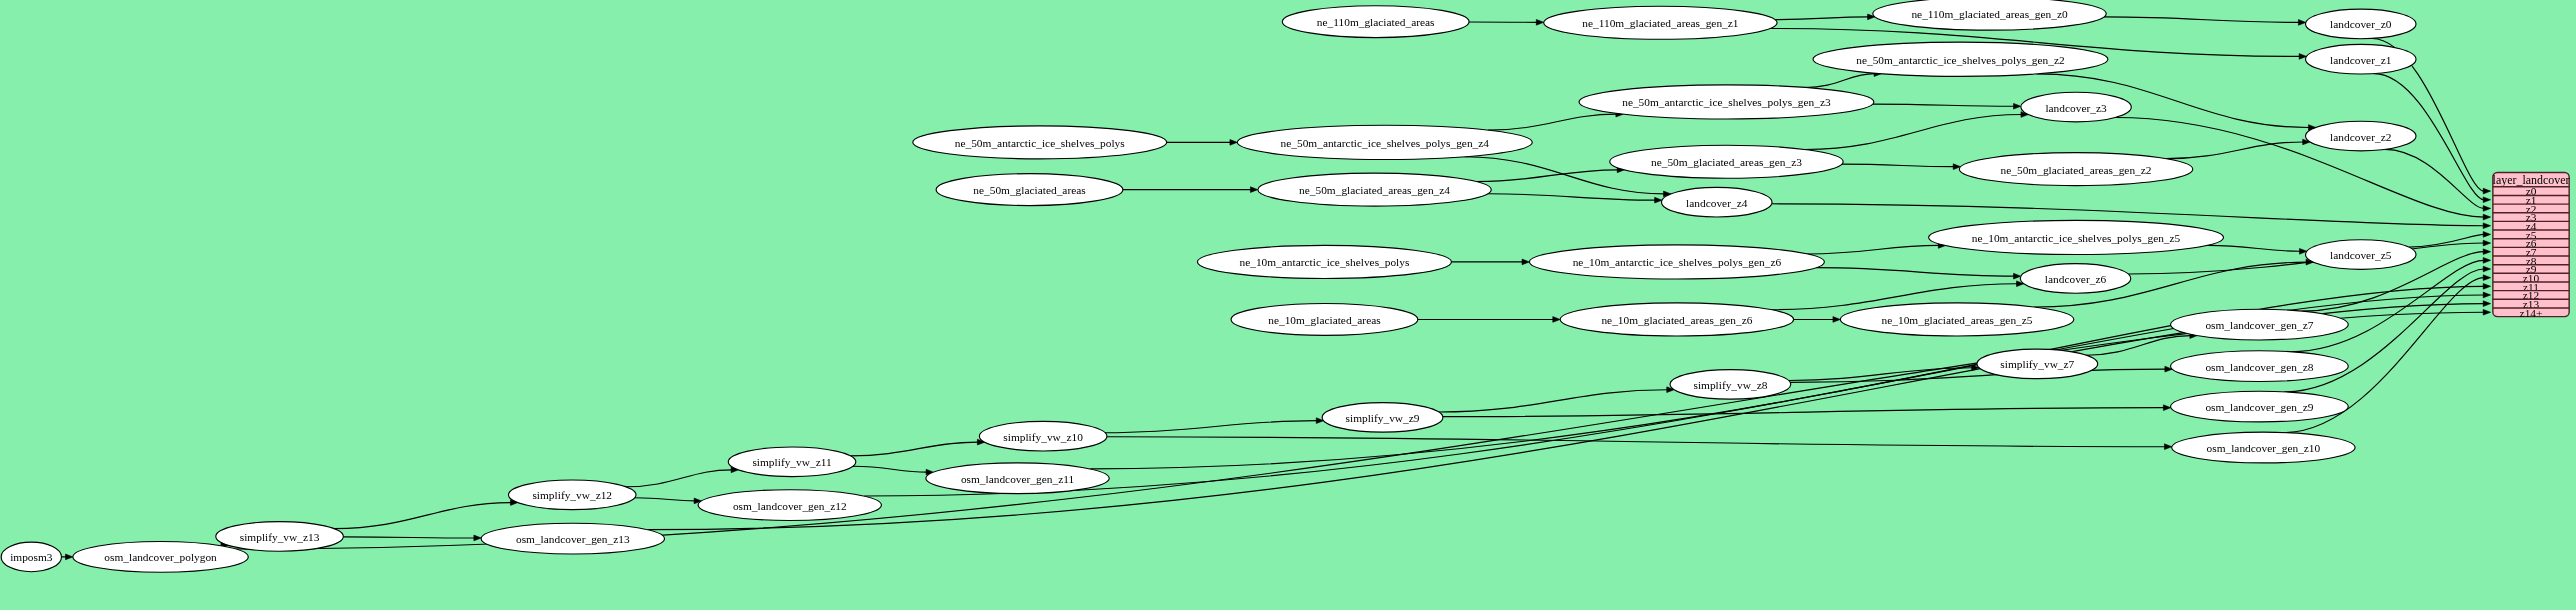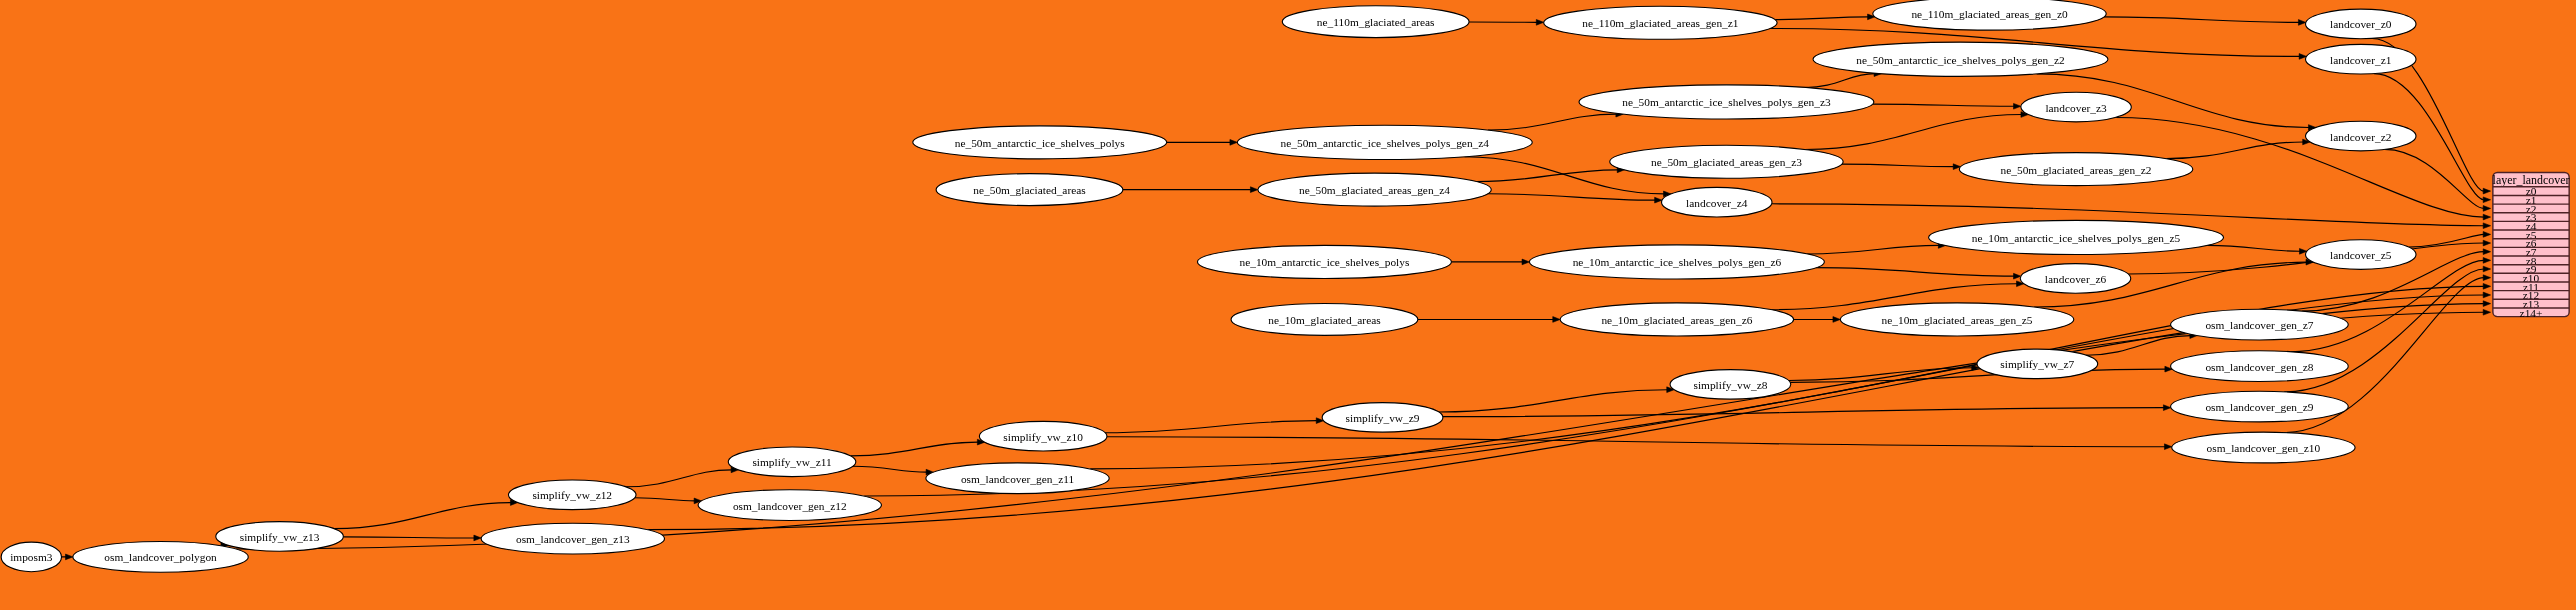--- a/index.html
+++ b/index.html
@@ -8,21 +8,21 @@
     padding: 0;
     background: #ffffff;
   }
   body {
     font-family: "Liberation Serif", "DejaVu Serif", serif;
   }
   #graph-root {
     position: relative;
     width: 2576px;
     height: 611px;
-    background: #f97316;
+    background: #86efac;
     overflow: hidden;
   }
   svg#graph-canvas {
     position: absolute;
     top: 0;
     left: 0;
     width: 2576px;
     height: 611px;
     display: block;
   }

